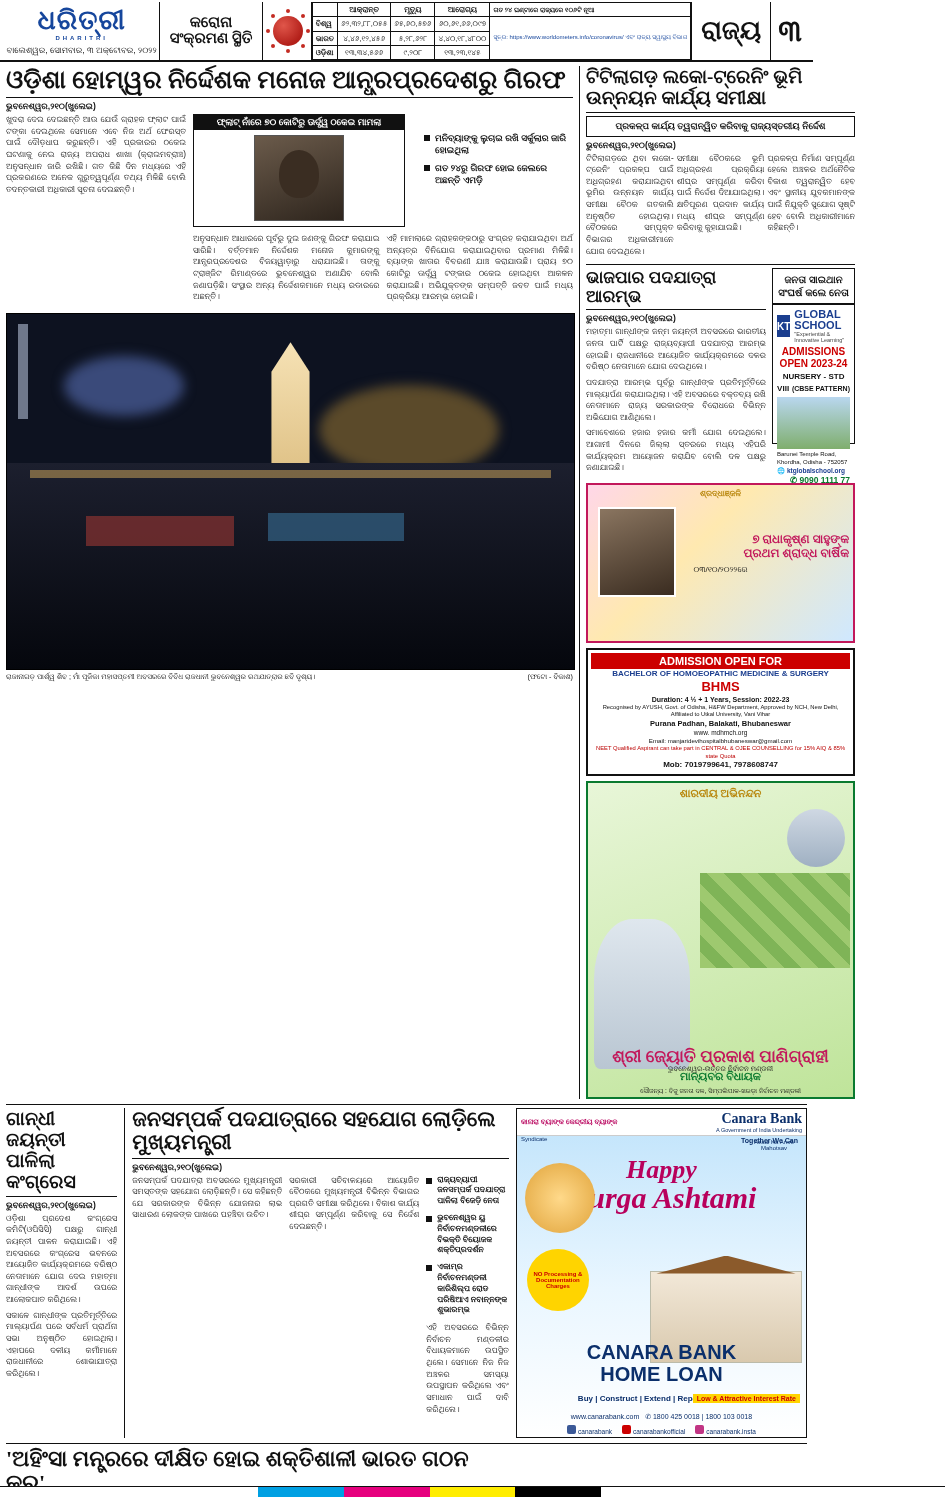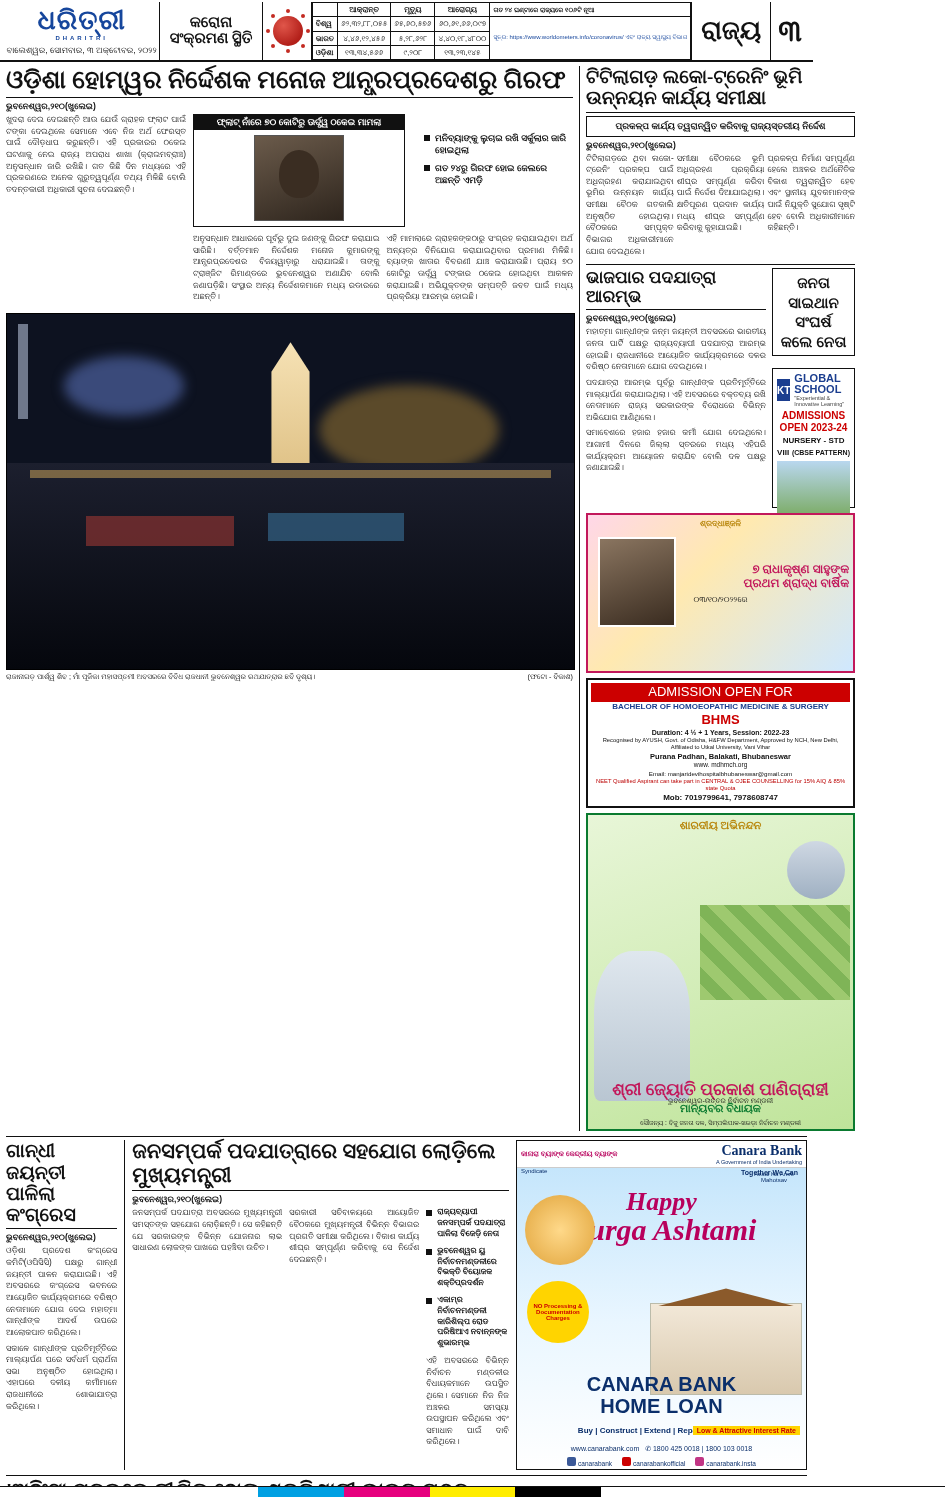--- a/index.html
+++ b/index.html
@@ -71,21 +71,21 @@
   .kt-addr{font-size:6px;line-height:1.3;margin-top:2px;}
   .kt-mail{font-size:6.5px;color:#1b3e8f;font-weight:bold;}
   .kt-phone{font-size:8.5px;font-weight:bold;color:#0a7a2f;text-align:right;}
 
   .ad-shradha{height:160px;background:linear-gradient(135deg,#ffd7e8,#ffe9b0 40%,#cfe8ff);border:2px solid #c2185b;box-sizing:border-box;position:relative;padding:4px;}
   .ad-shradha .t1{text-align:center;font-size:8px;color:#b8860b;font-weight:bold;}
   .ad-shradha .t2{text-align:right;font-size:12px;color:#c2185b;font-weight:bold;font-family:"Liberation Serif",serif;line-height:1.15;margin-top:34px;}
   .ad-shradha .ph{position:absolute;left:10px;top:22px;width:74px;height:86px;border:2px solid #fff;background:linear-gradient(160deg,#8a7560,#3a2c20);}
 
   .ad-bhms{border:2px solid #111;box-sizing:border-box;padding:3px;font-size:7.2px;line-height:1.3;text-align:center;}
-  .ad-bhms .red{background:#c00;color:#fff;font-weight:normal;font-size:13px;padding:1px 16px;}
+  .ad-bhms .red{background:#c00;color:#fff;font-weight:bold;font-size:11px;padding:1px 16px;}
   .ad-bhms .blue{color:#1b3e8f;font-weight:bold;}
   .ad-bhms .big{font-size:13px;font-weight:bold;color:#c00;line-height:1.15;}
   .ad-bhms .nm{font-size:11px;font-weight:bold;color:#1b3e8f;line-height:1.2;}
 
   .ad-jyoti{border:2px solid #0a7a2f;box-sizing:border-box;background:linear-gradient(160deg,#e8f6d8,#bfe49a);position:relative;padding:4px;}
   .jy-top{text-align:center;font-size:11px;color:#b8860b;font-weight:bold;font-family:"Liberation Serif",serif;}
   .jy-name{position:absolute;bottom:30px;left:0;right:0;text-align:center;font-size:17px;color:#c2185b;font-weight:bold;font-family:"Liberation Serif",serif;line-height:1.1;}
   .jy-sub{position:absolute;bottom:14px;left:0;right:0;text-align:center;font-size:11px;color:#0a7a2f;font-weight:bold;}
   .jy-foot{position:absolute;bottom:2px;left:0;right:0;text-align:center;font-size:6.5px;color:#111;}
   .jy-person{position:absolute;left:6px;bottom:28px;width:96px;height:150px;background:linear-gradient(#dfe7ee,#b9c6d2);border-radius:40% 40% 6% 6%;}
@@ -255,21 +255,21 @@
             <div class="hl h-sub">ଭାଜପାର ପଦଯାତ୍ରା ଆରମ୍ଭ</div>
             <div class="rule"></div>
             <div class="dateline">ଭୁବନେଶ୍ୱର,୨୧୦(ଖୁଲେଇ)</div>
             <div class="col-text">
                 <p>ମହାତ୍ମା ଗାନ୍ଧୀଙ୍କ ଜନ୍ମ ଜୟନ୍ତୀ ଅବସରରେ ଭାରତୀୟ ଜନତା ପାର୍ଟି ପକ୍ଷରୁ ରାଜ୍ୟବ୍ୟାପୀ ପଦଯାତ୍ରା ଆରମ୍ଭ ହୋଇଛି। ରାଜଧାନୀରେ ଆୟୋଜିତ କାର୍ଯ୍ୟକ୍ରମରେ ଦଳର ବରିଷ୍ଠ ନେତାମାନେ ଯୋଗ ଦେଇଥିଲେ।</p>
                 <p>ପଦଯାତ୍ରା ଆରମ୍ଭ ପୂର୍ବରୁ ଗାନ୍ଧୀଙ୍କ ପ୍ରତିମୂର୍ତ୍ତିରେ ମାଲ୍ୟାର୍ପଣ କରାଯାଇଥିଲା। ଏହି ଅବସରରେ ବକ୍ତବ୍ୟ ରଖି ନେତାମାନେ ରାଜ୍ୟ ସରକାରଙ୍କ ବିରୋଧରେ ବିଭିନ୍ନ ଅଭିଯୋଗ ଆଣିଥିଲେ।</p>
                 <p>ସମାବେଶରେ ହଜାର ହଜାର କର୍ମୀ ଯୋଗ ଦେଇଥିଲେ। ଆଗାମୀ ଦିନରେ ଜିଲ୍ଲା ସ୍ତରରେ ମଧ୍ୟ ଏହିପରି କାର୍ଯ୍ୟକ୍ରମ ଆୟୋଜନ କରାଯିବ ବୋଲି ଦଳ ପକ୍ଷରୁ ଜଣାଯାଇଛି।</p>
               </div>
           </div>
           <div style="flex:1;">
-            <div class="boxed" style="text-align:center;font-size:15px;font-weight:bold;line-height:1.3;margin-bottom:12px;">ଜନତା ସାଇଥାନ ସଂଘର୍ଷ କଲେ ନେତା</div>
+            <div class="boxed" style="text-align:center;font-size:10px;font-weight:bold;line-height:1.3;margin-bottom:0;">ଜନତା ସାଇଥାନ ସଂଘର୍ଷ କଲେ ନେତା</div>
 
             <div class="adbox ad-kt">
               <div class="kt-head">
                 <div class="kt-logo">KT</div>
                 <div>
                   <div class="kt-name">GLOBAL SCHOOL</div>
                   <div class="kt-tag">"Experiential &amp; Innovative Learning"</div>
                 </div>
               </div>
               <div class="adm-open">

